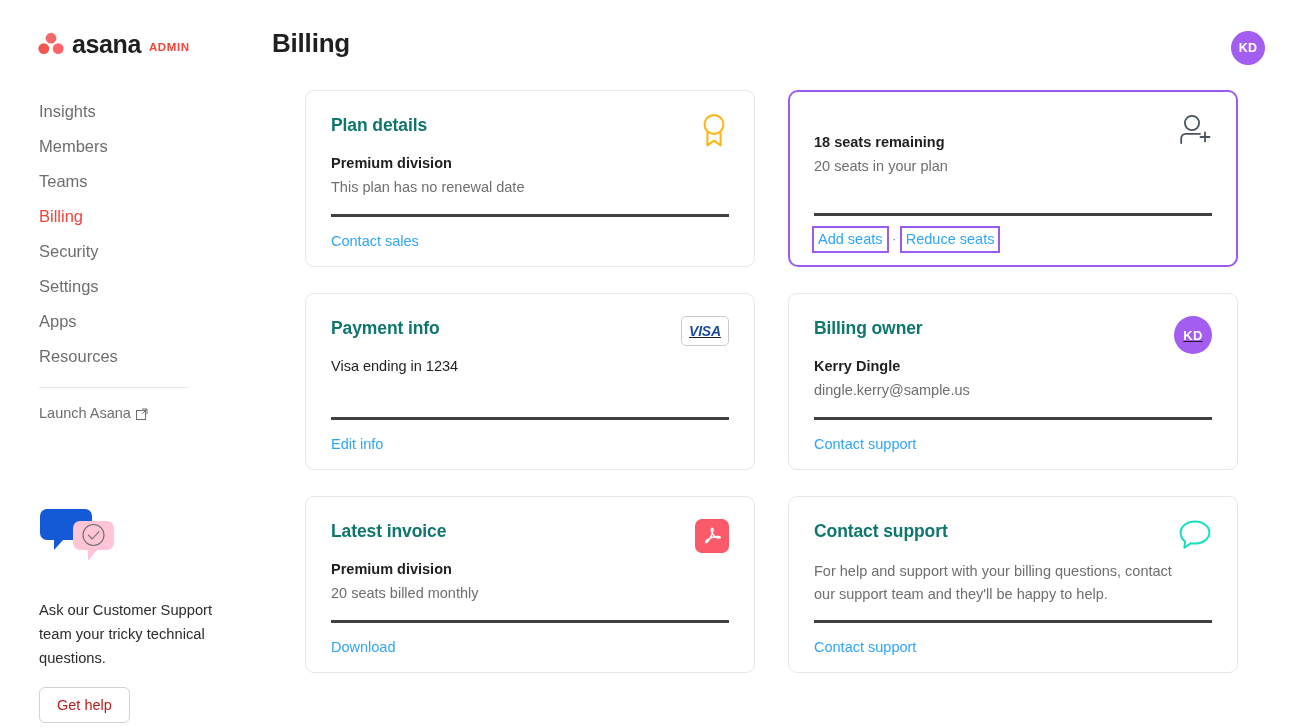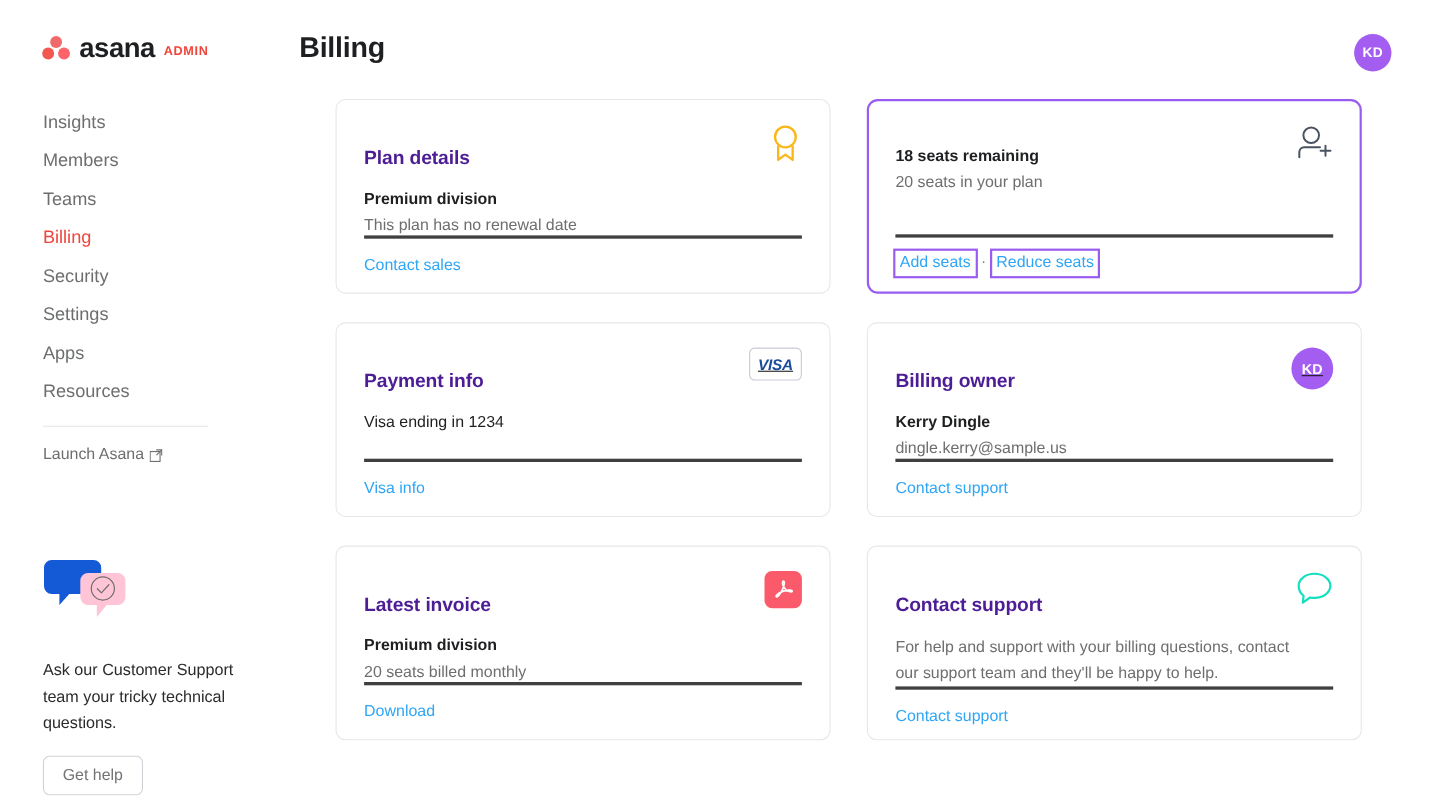--- a/index.html
+++ b/index.html
@@ -97,21 +97,21 @@
   }
   .promo-btn {
     margin-top: 17px;
     display: inline-block;
     padding: 9px 17px;
     border: 1px solid #cfd3d8;
     border-radius: 6px;
     background: #fff;
     font-family: "Liberation Sans", sans-serif;
     font-size: 14.5px;
-    color: #737373;
+    color: #b91c1c;
     cursor: pointer;
   }
 
   
   .page-title {
     position: absolute;
     left: 272px; top: 28px;
     font-size: 26px;
     font-weight: 700;
     letter-spacing: -0.2px;
@@ -159,23 +159,22 @@
   }
   .card.highlight {
     border: 2px solid #9a5cf0;
     border-radius: 10px;
     padding: 23px 24px 0 24px;
   }
 
   .card-title {
     font-size: 17.5px;
     font-weight: 700;
-    color: #4c1d95;
+    color: #0f766e;
     letter-spacing: -0.1px;
-    margin-top: 18px;
   }
   .card-line1 {
     margin-top: 19px;
     font-size: 14.5px;
     font-weight: 700;
     color: #1e1f21;
   }
   .card-line2 {
     margin-top: 8px;
     font-size: 14.5px;
@@ -345,21 +344,21 @@
       </div>
     </section>
 
     <section class="card">
       <div class="card-title">Payment info</div>
       <div class="card-line1" style="font-weight:400">Visa ending in 1234</div>
       <div class="card-icon">
         <div class="visa-badge">VISA</div>
       </div>
       <div class="card-footer">
-        <a class="card-link">Visa info</a>
+        <a class="card-link">Edit info</a>
       </div>
     </section>
 
     <section class="card">
       <div class="card-title">Billing owner</div>
       <div class="card-line1">Kerry Dingle</div>
       <div class="card-line2">dingle.kerry@sample.us</div>
       <div class="card-icon">
         <div class="avatar avatar-card">KD</div>
       </div>

